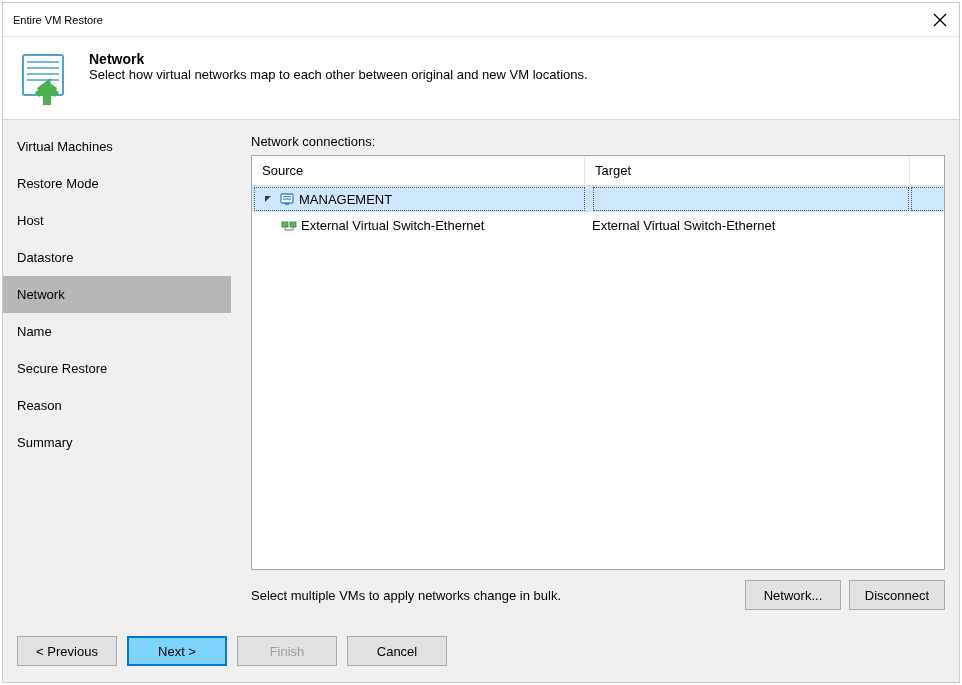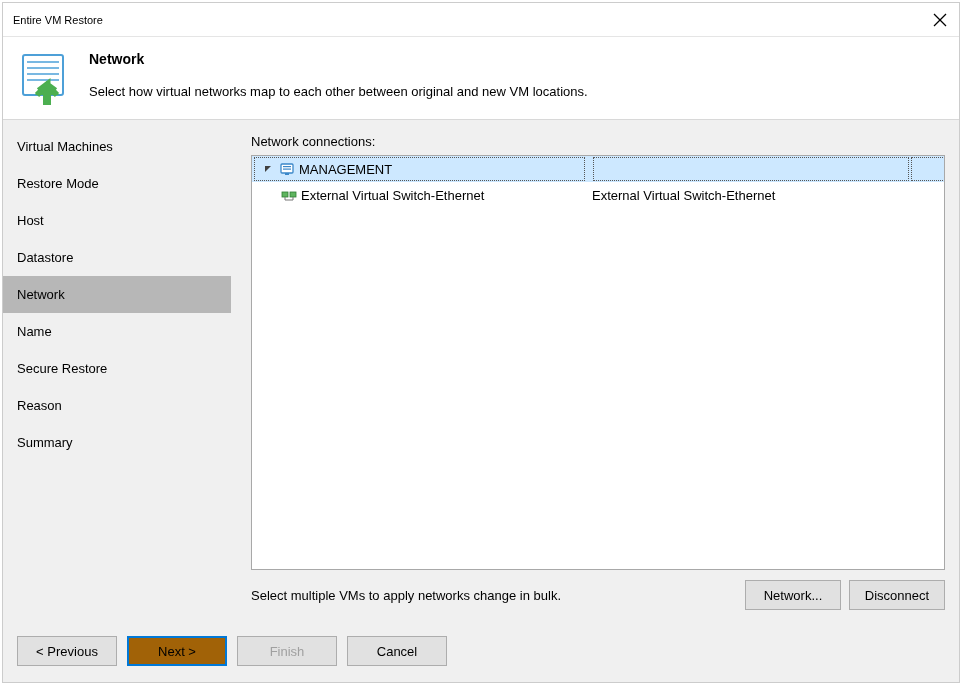--- a/index.html
+++ b/index.html
@@ -60,21 +60,21 @@
       margin-right: 18px;
     }
     .header-text .page-title {
       font-weight: bold;
       font-size: 14px;
       color: #000;
     }
     .header-text .page-subtitle {
       font-size: 13px;
       color: #000;
-      margin-top: 17px;
+      margin-top: 0;
     }
     .body {
       flex: 1;
       display: flex;
       background: #f0f0f0;
       min-height: 0;
     }
     .sidebar {
       width: 228px;
       flex-shrink: 0;
@@ -217,21 +217,21 @@
       min-width: 96px;
       height: 30px;
       background: #e1e1e1;
       border: 1px solid #adadad;
       font-size: 13px;
       cursor: pointer;
       padding: 0 12px;
     }
     .btn.primary {
       border: 2px solid #0078d7;
-      background: #a16207;
+      background: #7dd3fc;
     }
     .btn.disabled {
       color: #a0a0a0;
       cursor: default;
     }
     .footer {
       display: flex;
       justify-content: flex-start;
       gap: 10px;
       padding: 14px 14px 16px 14px;
@@ -284,20 +284,25 @@
       <div class="sidebar-item">Name</div>
       <div class="sidebar-item">Secure Restore</div>
       <div class="sidebar-item">Reason</div>
       <div class="sidebar-item">Summary</div>
     </div>
 
     <div class="main">
       <div class="section-label">Network connections:</div>
 
       <div class="grid">
+        <div class="grid-header">
+          <div class="col-source">Source</div>
+          <div class="col-target">Target</div>
+          <div class="col-end"></div>
+        </div>
         <div class="grid-body">
 
           <div class="grid-row selected">
             <div class="cell-source">
               <div class="cell-inner">
                 <span class="expand-toggle">
                   <svg width="10" height="10" viewBox="0 0 10 10">
                       <polygon points="2,2 8,2 2,8" fill="#404040"></polygon>
                     </svg>
                 </span>

